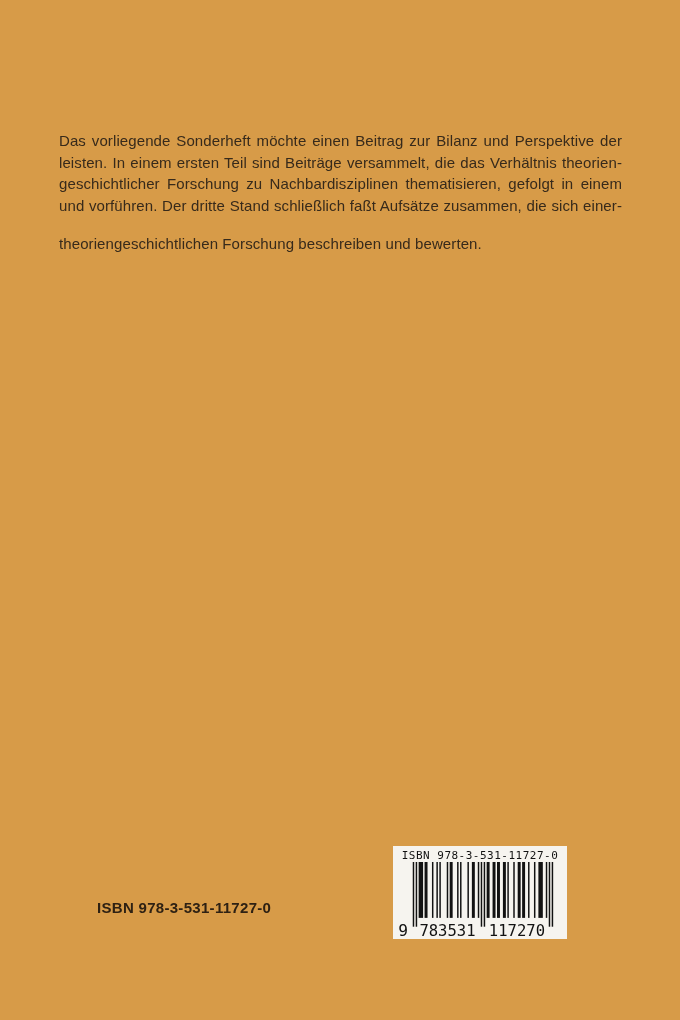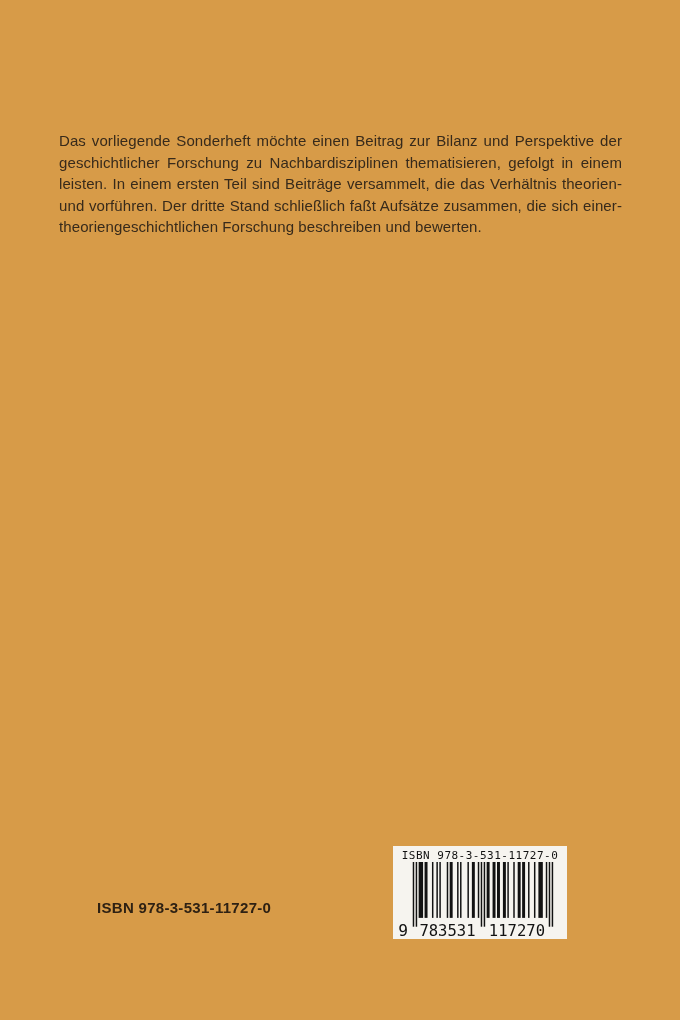--- a/index.html
+++ b/index.html
@@ -24,20 +24,21 @@
     letter-spacing: 0.1px;
   }
   .blurb-line {
     text-align: justify;
     text-align-last: justify;
     white-space: normal;
   }
   .blurb-line.last {
     text-align: left;
     text-align-last: left;
+    margin-top: 17px;
   }
   
   .isbn-label {
     position: absolute;
     left: 97px; top: 899px;
     color: #2e2113;
     font-size: 15px;
     font-weight: 700;
     letter-spacing: 0.3px;
   }
@@ -70,22 +71,22 @@
     fill: #121212;
   }
 </style>
 </head>
 <body>
 
 <div class="cover">
 
   <div class="blurb">
     <div class="blurb-line">Das vorliegende Sonderheft möchte einen Beitrag zur Bilanz und Perspektive der</div>
+    <div class="blurb-line">leisten. In einem ersten Teil sind Beiträge versammelt, die das Verhältnis theorien-</div>
     <div class="blurb-line">geschichtlicher Forschung zu Nachbardisziplinen thematisieren, gefolgt in einem</div>
-    <div class="blurb-line">leisten. In einem ersten Teil sind Beiträge versammelt, die das Verhältnis theorien-</div>
     <div class="blurb-line">und vorführen. Der dritte Stand schließlich faßt Aufsätze zusammen, die sich einer-</div>
     <div class="blurb-line last">theoriengeschichtlichen Forschung beschreiben und bewerten.</div>
   </div>
 
   <div class="isbn-label">ISBN 978-3-531-11727-0</div>
 
   <div class="barcode-box">
     <div class="bc-header">ISBN 978-3-531-11727-0</div>
     <svg class="bc-svg" viewBox="0 0 115 51" preserveAspectRatio="none" aria-hidden="true">
       <g>

